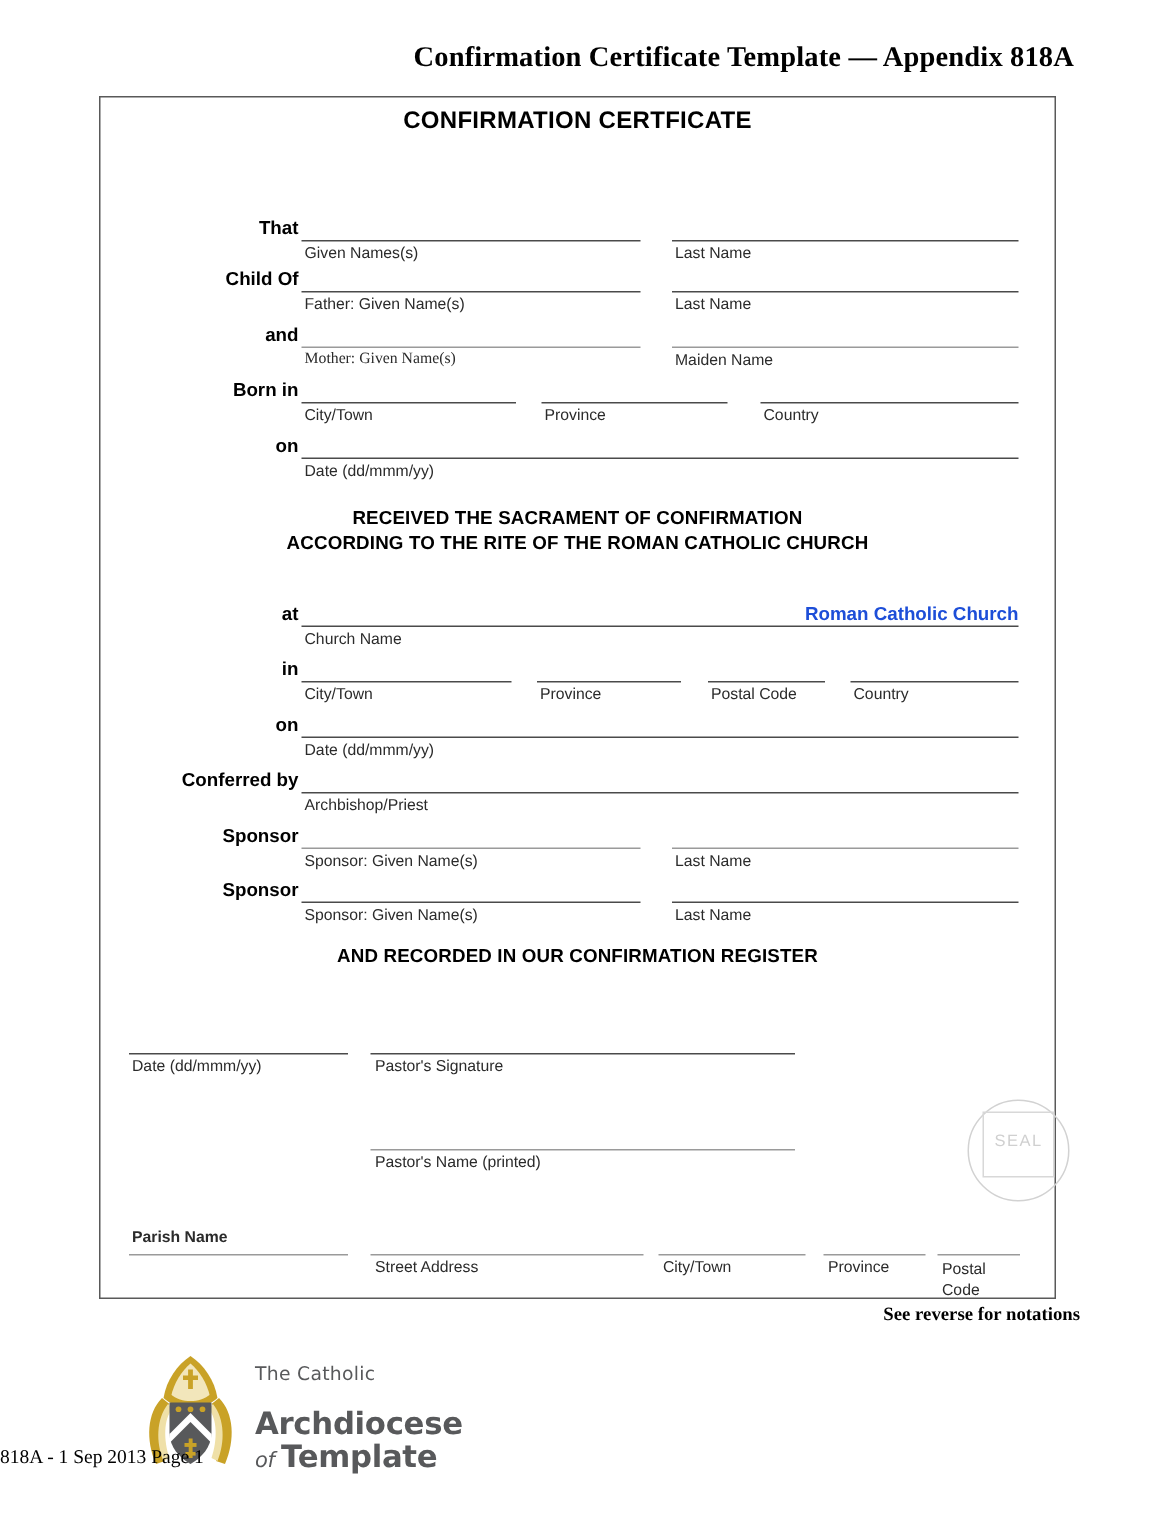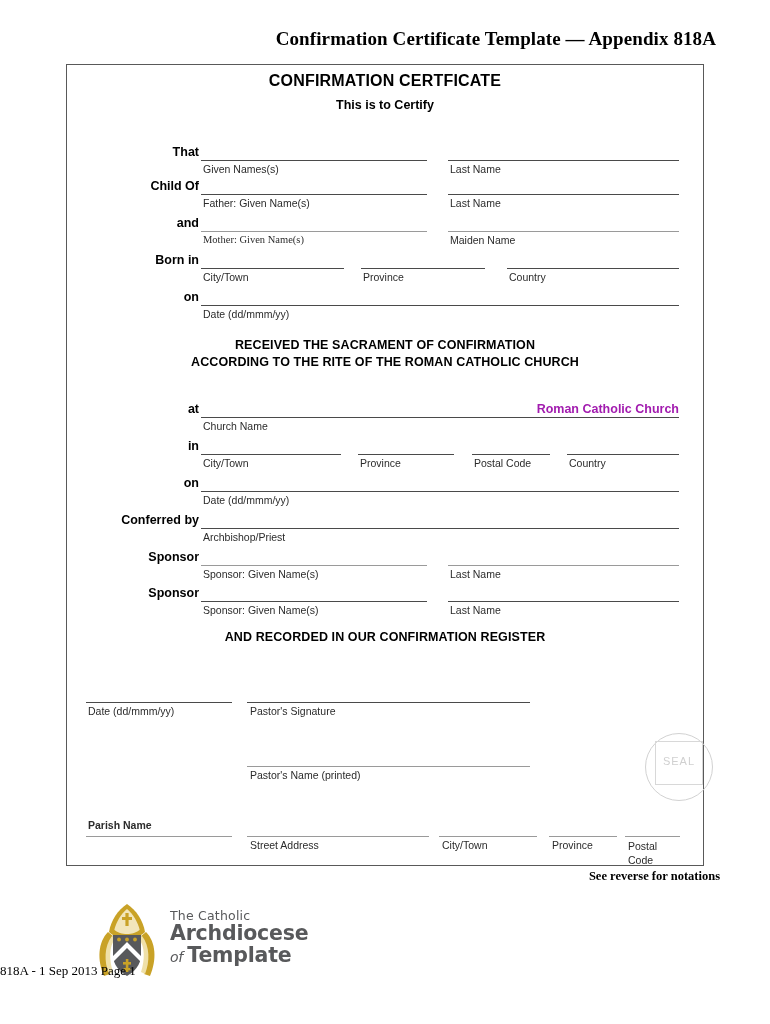--- a/index.html
+++ b/index.html
@@ -105,21 +105,21 @@
     position: absolute;
     font-size: 10.5px;
     color: #2b2b2b;
     white-space: nowrap;
   }
   .rcc {
     position: absolute;
     font-size: 12.5px;
     font-weight: bold;
     text-align: right;
-    color: #a21caf;
+    color: #1d4ed8;
   }
 
   
   .seal-circle {
     position: absolute;
     left: 578px;
     top: 668px;
     width: 68px;
     height: 68px;
     border: 1px solid #d2d2d2;
@@ -183,21 +183,21 @@
     font-size: 12.5px;
     color: #58595b;
     letter-spacing: 0.2px;
   }
   .logo-t2 {
     font-family: "DejaVu Sans", sans-serif;
     font-size: 20.5px;
     font-weight: bold;
     color: #58595b;
     letter-spacing: -0.2px;
-    margin-top: 0;
+    margin-top: 16px;
   }
   .logo-t3 {
     font-family: "DejaVu Sans", sans-serif;
     font-size: 20.5px;
     font-weight: bold;
     color: #58595b;
     letter-spacing: -0.2px;
     margin-top: 2px;
   }
   .logo-t3 .of {
@@ -218,21 +218,20 @@
   }
 </style>
 </head>
 <body>
 
 <div class="page-header">Confirmation Certificate Template — Appendix 818A</div>
 
 <div class="cert-box">
 
   <div class="cert-title">CONFIRMATION CERTFICATE</div>
-  <div class="cert-subtitle">This is to Certify</div>
 
   <div class="row-label" style="left:6px; top:80px;">That</div>
   <div class="fld" style="left:134px; top:95px; width:226px;"></div>
   <div class="cap" style="left:136px; top:98px;">Given Names(s)</div>
   <div class="fld" style="left:381px; top:95px; width:231px;"></div>
   <div class="cap" style="left:383px; top:98px;">Last Name</div>
 
   <div class="row-label" style="left:6px; top:114px;">Child Of</div>
   <div class="fld" style="left:134px; top:129px; width:226px;"></div>
   <div class="cap" style="left:136px; top:132px;">Father: Given Name(s)</div>

